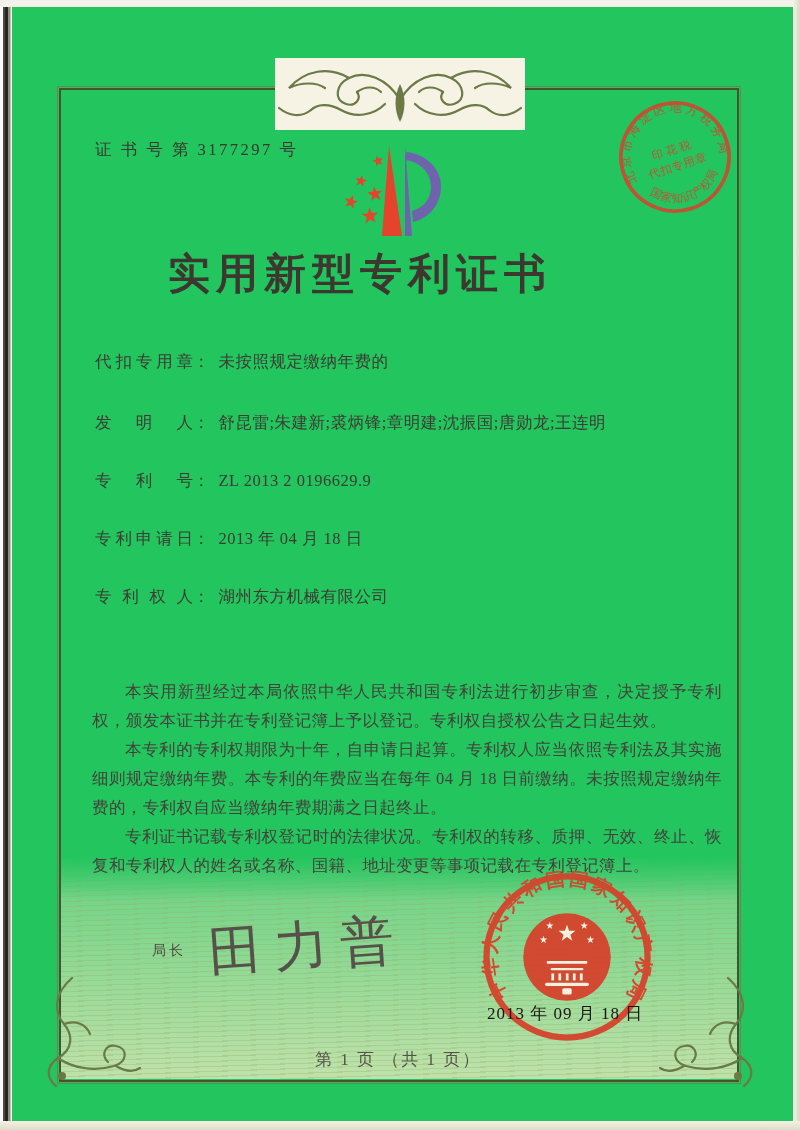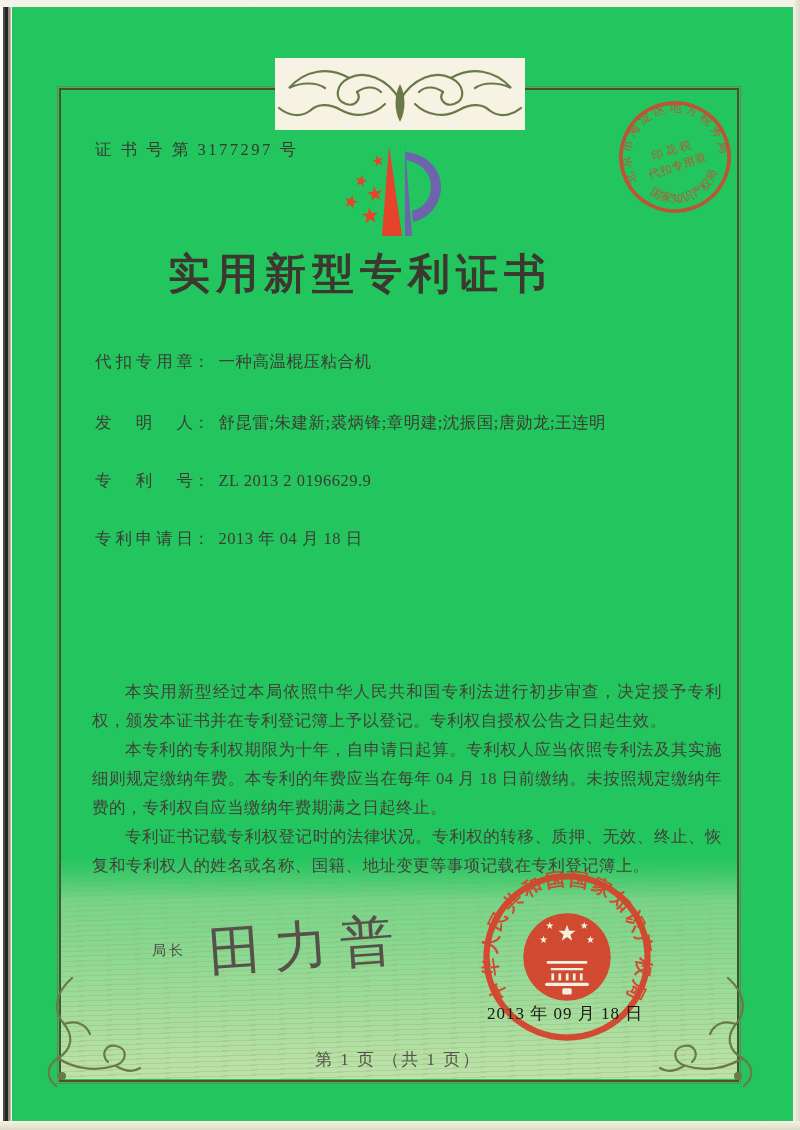--- a/index.html
+++ b/index.html
@@ -148,30 +148,33 @@
     <text font-size="15" fill="#cc4a33">
       <textPath href="#taxBot" startOffset="50%" text-anchor="middle" textLength="108">国家知识产权局</textPath>
     </text>
     <text x="75" y="70" text-anchor="middle" font-size="15" letter-spacing="4" fill="#cc4a33">印花税</text>
     <text x="75" y="92" text-anchor="middle" font-size="15" letter-spacing="1" fill="#cc4a33">代扣专用章</text>
   </svg>
 
   <div class="title">实用新型专利证书</div>
 
   <div class="field" style="top:351px">
-    <span class="flabel">代扣专用章</span><span class="fcolon">：</span><span class="fvalue">一种高温棍压粘合机</span>
+    <span class="flabel">代扣专用章</span><span class="fcolon">：</span><span class="fvalue">未按照规定缴纳年费的</span>
   </div>
   <div class="field" style="top:412px">
     <span class="flabel">发明人</span><span class="fcolon">：</span><span class="fvalue">舒昆雷;朱建新;裘炳锋;章明建;沈振国;唐勋龙;王连明</span>
   </div>
   <div class="field" style="top:470px">
     <span class="flabel">专利号</span><span class="fcolon">：</span><span class="fvalue">ZL 2013 2 0196629.9</span>
   </div>
   <div class="field" style="top:528px">
     <span class="flabel">专利申请日</span><span class="fcolon">：</span><span class="fvalue">2013 年 04 月 18 日</span>
+  </div>
+  <div class="field" style="top:586px">
+    <span class="flabel">专利权人</span><span class="fcolon">：</span><span class="fvalue">湖州东方机械有限公司</span>
   </div>
 
   <div class="paras">
     <p>本实用新型经过本局依照中华人民共和国专利法进行初步审查，决定授予专利权，颁发本证书并在专利登记簿上予以登记。专利权自授权公告之日起生效。</p>
     <p>本专利的专利权期限为十年，自申请日起算。专利权人应当依照专利法及其实施细则规定缴纳年费。本专利的年费应当在每年 04 月 18 日前缴纳。未按照规定缴纳年费的，专利权自应当缴纳年费期满之日起终止。</p>
     <p>专利证书记载专利权登记时的法律状况。专利权的转移、质押、无效、终止、恢复和专利权人的姓名或名称、国籍、地址变更等事项记载在专利登记簿上。</p>
   </div>
 
   <div class="sig-title">局长</div>
   <div class="sig-name">田力普</div>

